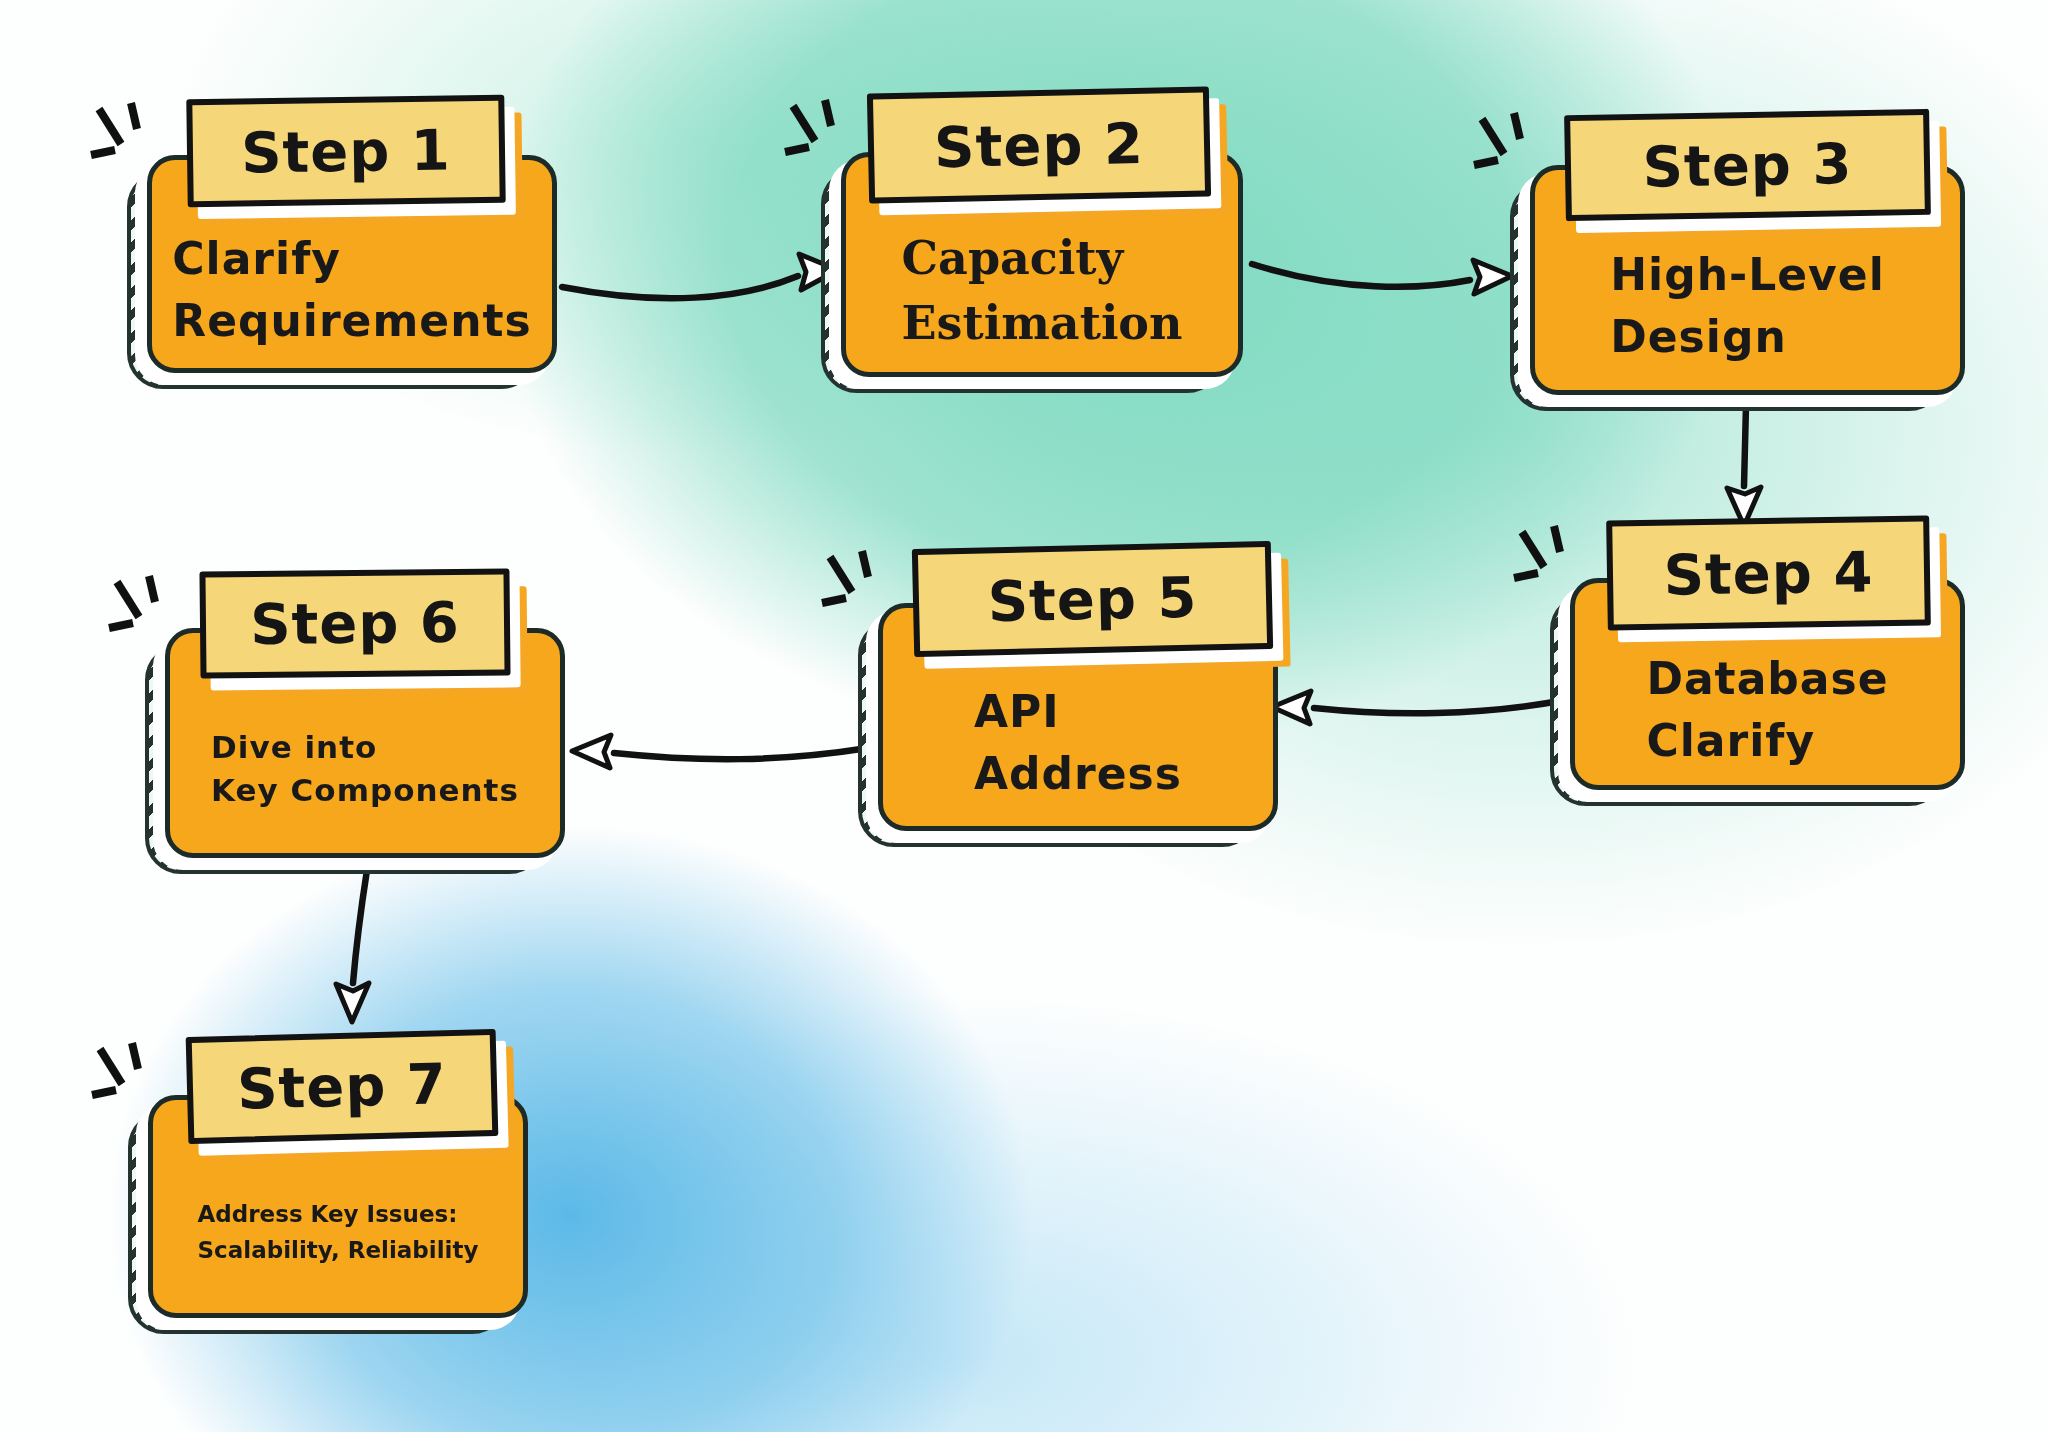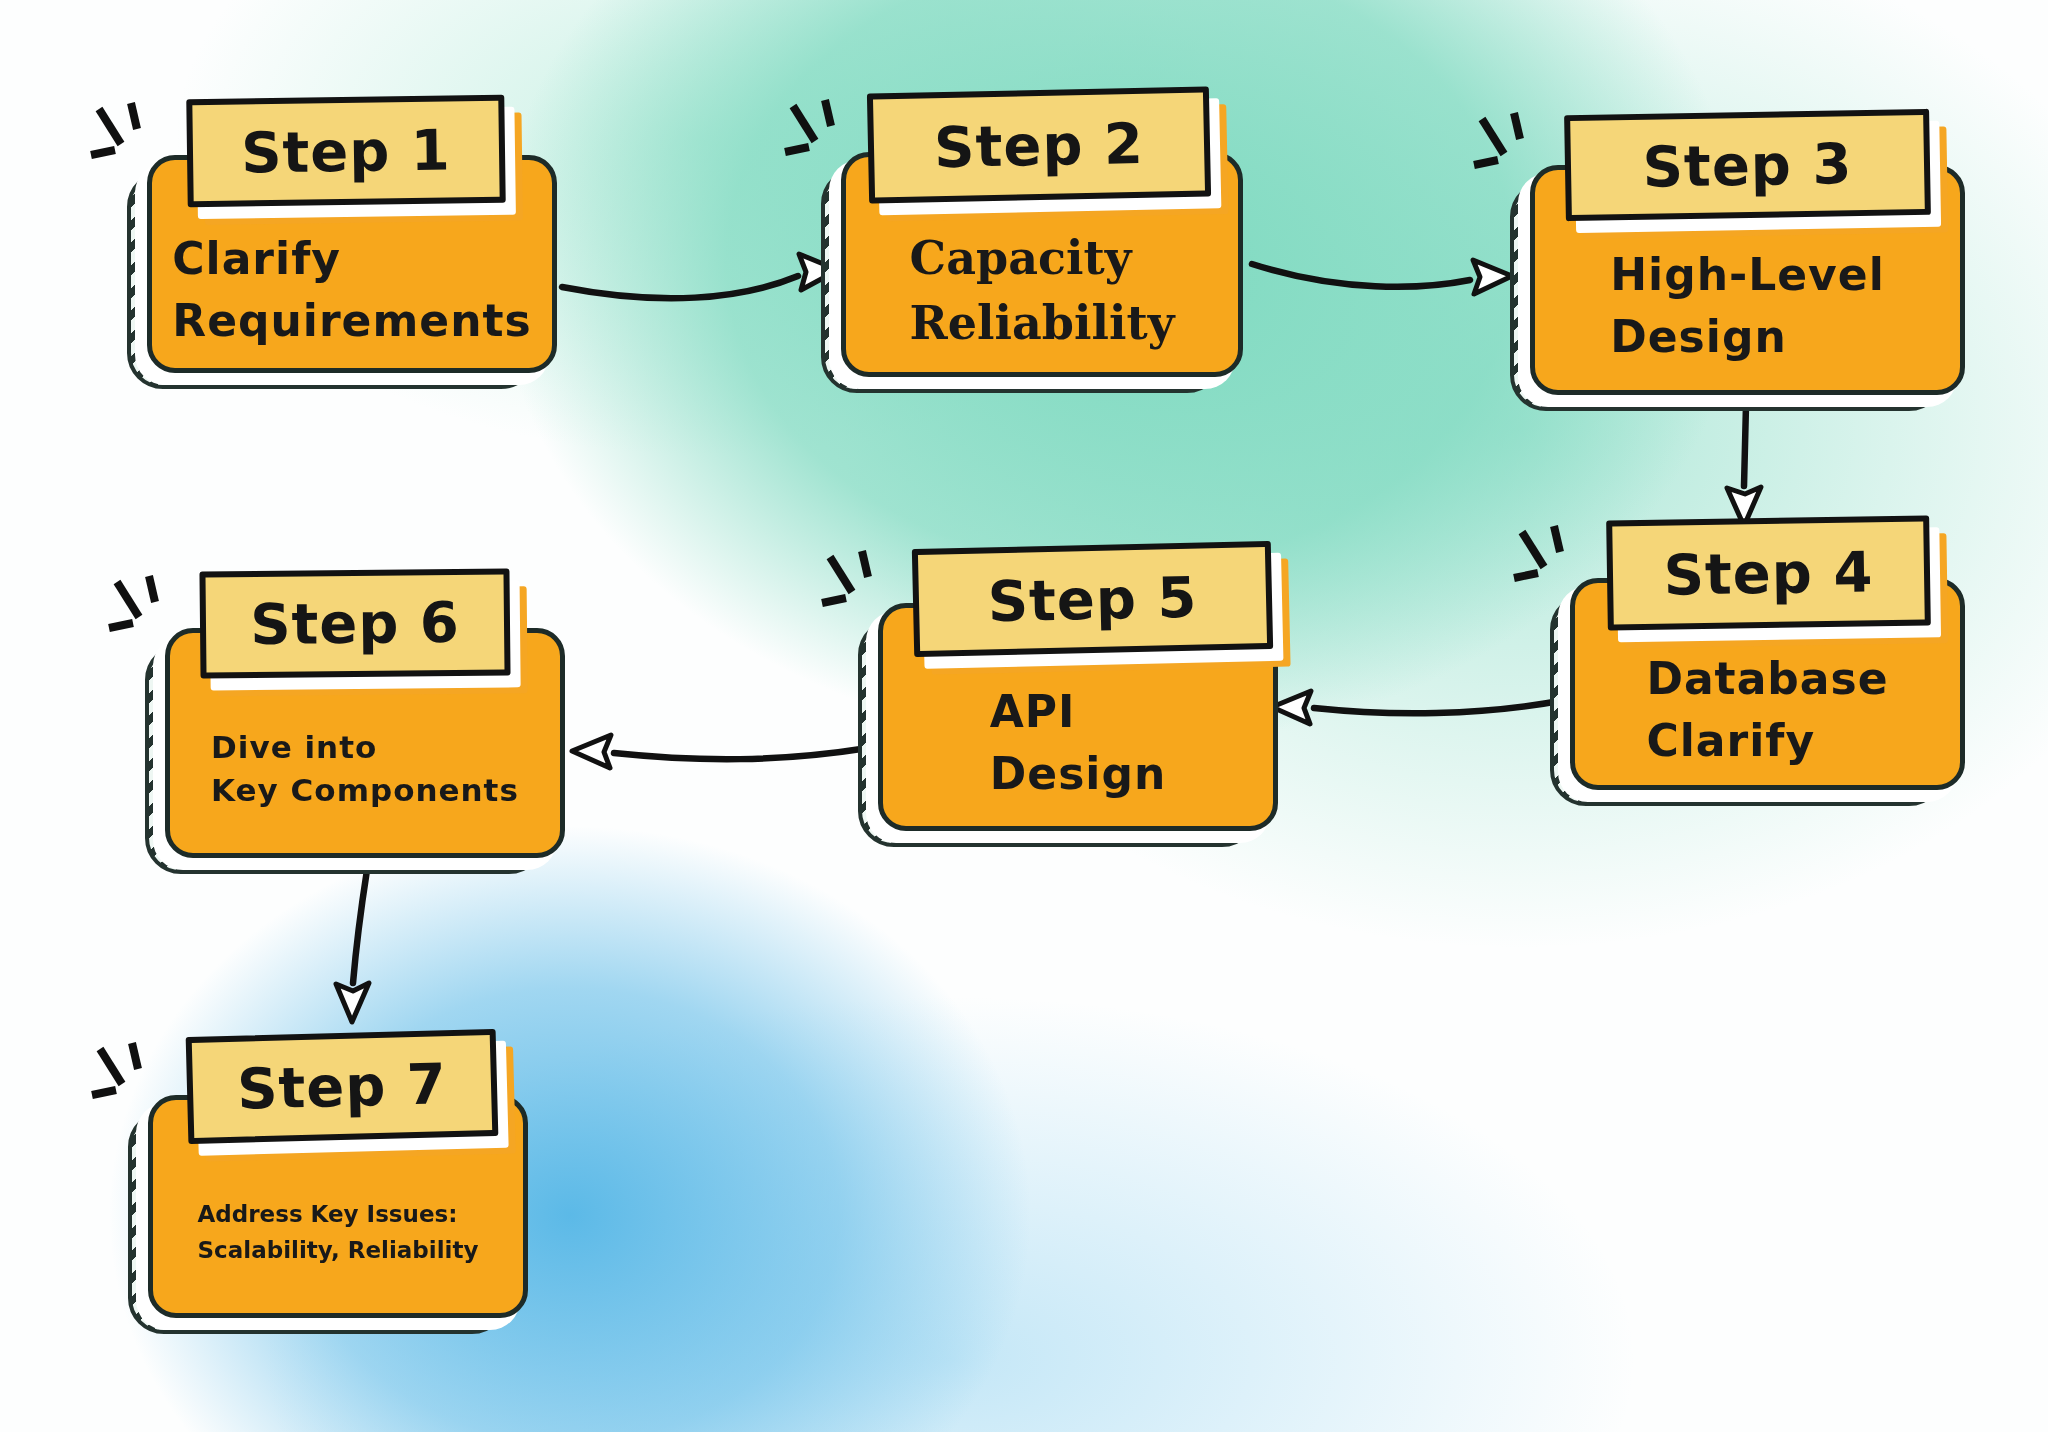--- a/index.html
+++ b/index.html
@@ -102,21 +102,21 @@
 
   <div class="card serif" style="left:841px;top:152px;width:402px;height:225px;">
     <svg class="sparkle" viewBox="0 0 66 66">
       <line class="spark-line" x1="16" y1="8" x2="38" y2="43"></line>
       <line class="spark-line" x1="48" y1="2" x2="54" y2="28"></line>
       <line class="spark-line" x1="8" y1="54" x2="32" y2="49"></line>
     </svg>
     <div class="hatch"></div>
     <div class="body">
       <div class="title">Capacity
-Reliability</div>
+Estimation</div>
     </div>
     <div class="label" style="left:27px;top:-62px;width:342px;height:110px;transform:rotate(-1.2deg);">
       <span>Step 2</span>
     </div>
   </div>
 
   <div class="card" style="left:1530px;top:165px;width:435px;height:230px;">
     <svg class="sparkle" viewBox="0 0 66 66">
       <line class="spark-line" x1="16" y1="8" x2="38" y2="43"></line>
       <line class="spark-line" x1="48" y1="2" x2="54" y2="28"></line>
@@ -150,21 +150,21 @@
 
   <div class="card" style="left:878px;top:603px;width:400px;height:228px;">
     <svg class="sparkle" viewBox="0 0 66 66">
       <line class="spark-line" x1="16" y1="8" x2="38" y2="43"></line>
       <line class="spark-line" x1="48" y1="2" x2="54" y2="28"></line>
       <line class="spark-line" x1="8" y1="54" x2="32" y2="49"></line>
     </svg>
     <div class="hatch"></div>
     <div class="body">
       <div class="title">API
-Design</div>
+Address</div>
     </div>
     <div class="label" style="left:35px;top:-58px;width:359px;height:108px;transform:rotate(-1.3deg);">
       <span>Step 5</span>
     </div>
   </div>
 
   <div class="card" style="left:165px;top:628px;width:400px;height:230px;">
     <svg class="sparkle" viewBox="0 0 66 66">
       <line class="spark-line" x1="16" y1="8" x2="38" y2="43"></line>
       <line class="spark-line" x1="48" y1="2" x2="54" y2="28"></line>

